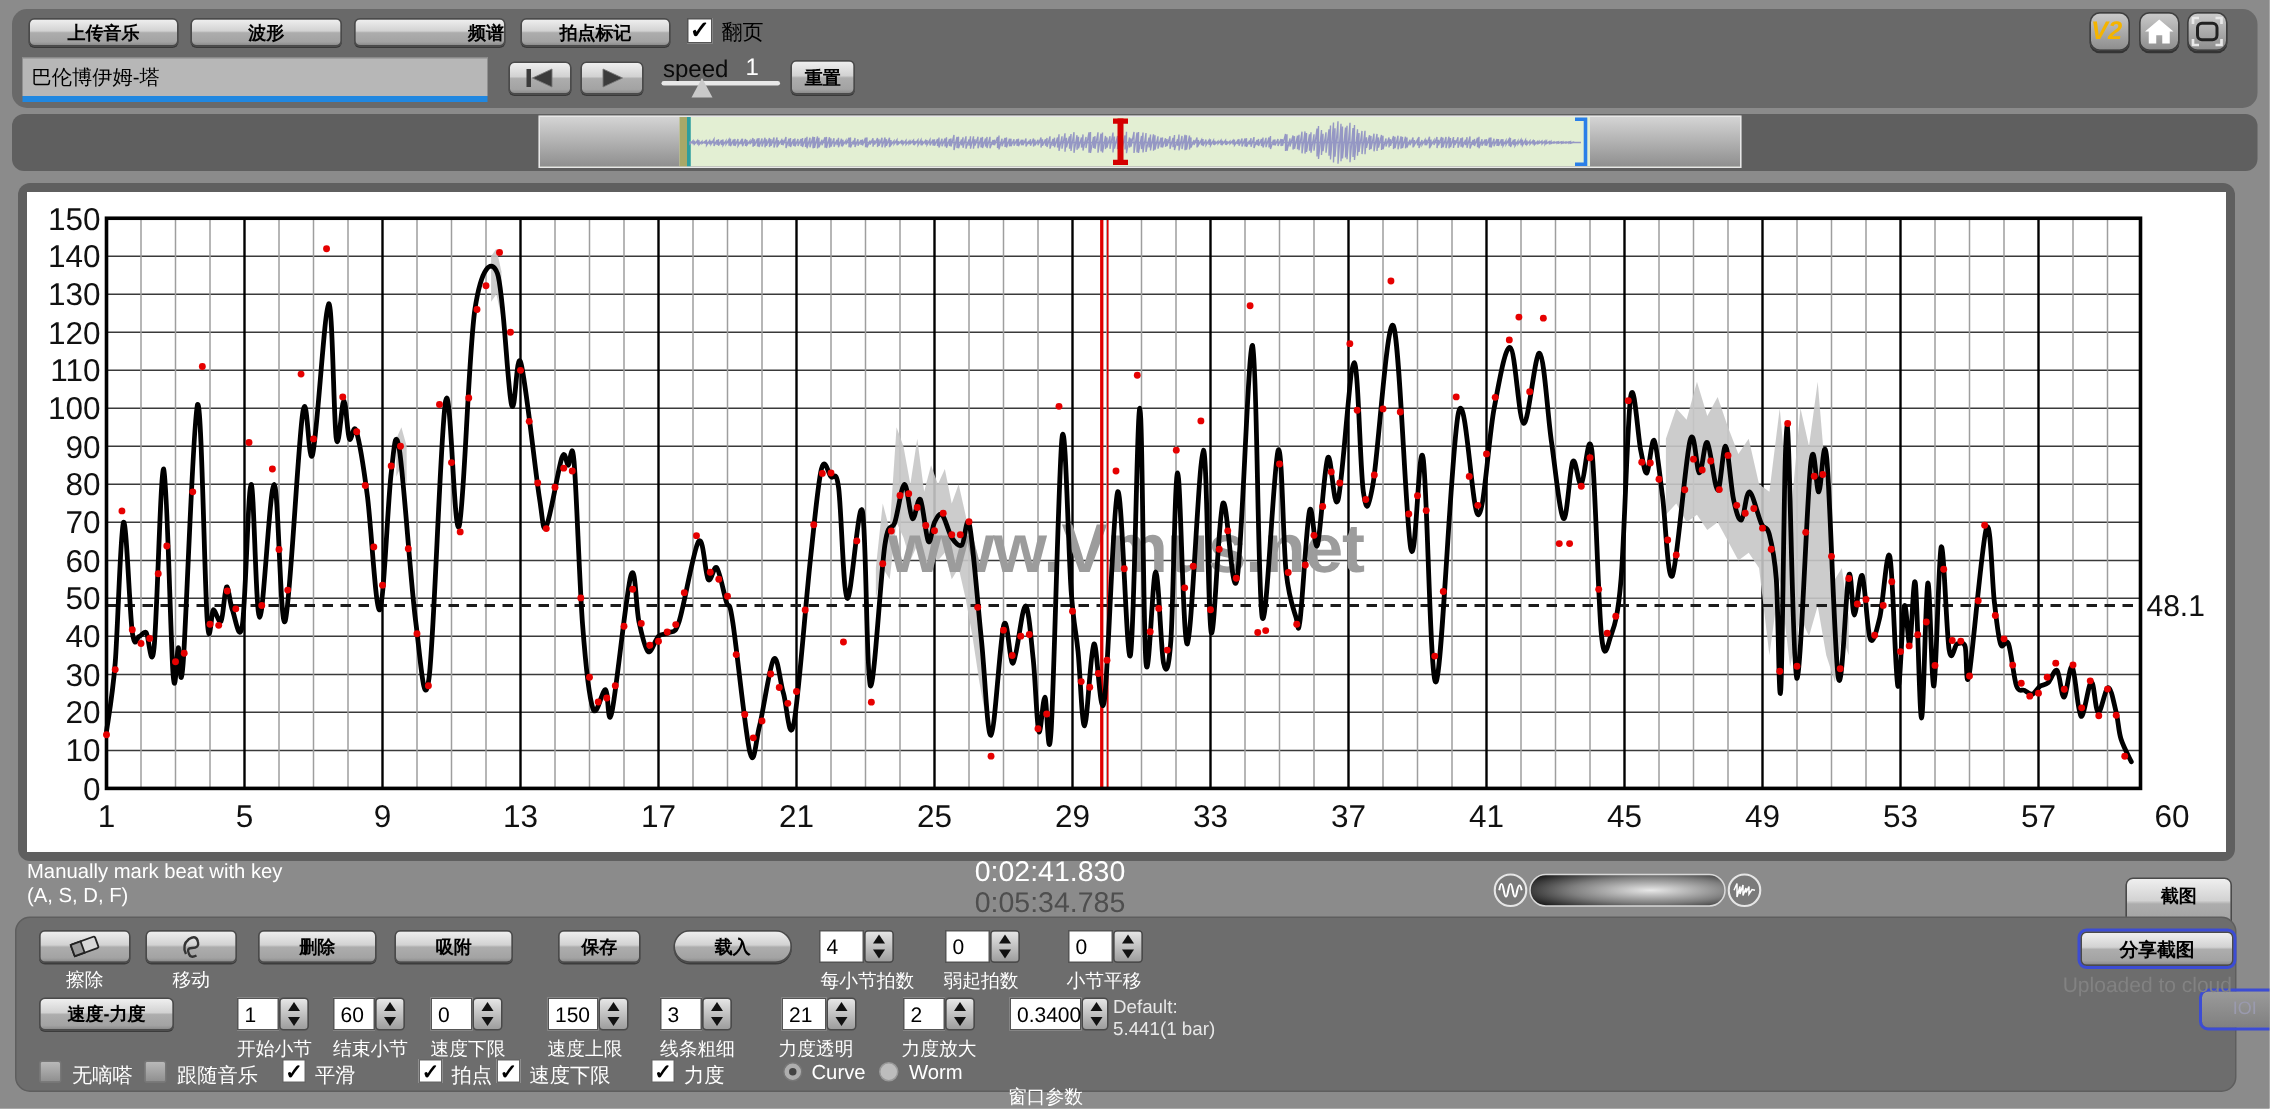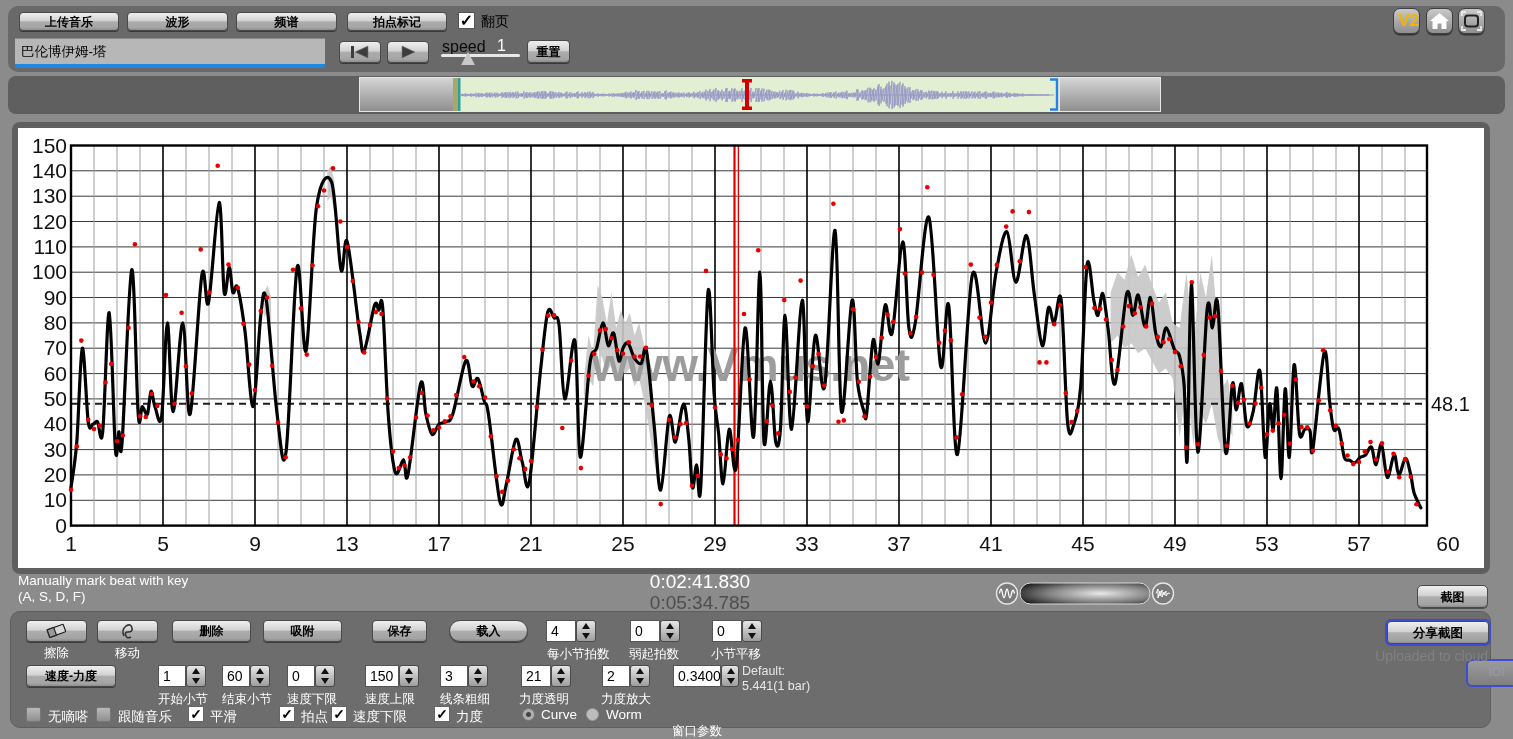--- a/index.html
+++ b/index.html
@@ -22,21 +22,21 @@
 .chk0 { width:15px; height:15px; background:linear-gradient(#b9b9b9,#8f8f8f); border:1px solid #777; border-radius:2px; }
 .lbl { color:#fff; font-size:13.5px; }
 </style></head>
 <body>
 <div id="root">
 
   <div class="abs panel" style="left:8px; top:6px; width:1497px; height:66px;"></div>
 
   <div class="abs btn cjk" style="left:19px;  top:12px; width:100px; height:19px; font-size:12px; line-height:18px;">上传音乐</div>
   <div class="abs btn cjk" style="left:127px; top:12px; width:101px; height:19px; font-size:12px; line-height:18px;">波形</div>
-  <div class="abs btn cjk" style="left:236px; top:12px; width:101px; height:19px; font-size:12px; line-height:18px;">频谱</div>
+  <div class="abs btn cjk" style="left:236px; top:12px; width:101px; height:19px; font-size:12px; line-height:18px;text-align:right;">频谱</div>
   <div class="abs btn cjk" style="left:347px; top:12px; width:100px; height:19px; font-size:12px; line-height:18px;">拍点标记</div>
   <div class="abs" style="left:458px; top:12px; width:17px; height:17px; background:#fff; border:1px solid #555; color:#000; font-size:16px; font-weight:bold; text-align:center; line-height:15px;">✓</div>
   <div class="abs cjk" style="left:481px; top:13px; color:#000; font-size:14px;">翻页</div>
 
   <div class="abs" style="left:15px; top:38px; width:310px; height:26px; background:#b7b7b7; border-top:1px solid #8a8a8a;"></div>
   <div class="abs cjk" style="left:21px; top:43px; color:#000; font-size:13.5px;">巴伦博伊姆-塔</div>
   <div class="abs" style="left:15px; top:64px; width:310px; height:4px; background:#2087e0;"></div>
 
   <div class="abs btn" style="left:339px; top:41px; width:42px; height:22px;"></div>
   <svg class="abs" style="left:339px; top:41px;" width="42" height="22">
@@ -47,21 +47,21 @@
   <svg class="abs" style="left:387px; top:41px;" width="42" height="22">
       <path d="M15,5 L15,17 L28,11 Z" fill="#3c3c3c" stroke="#777" stroke-width="0.6"></path>
     </svg>
 
   <div class="abs" style="left:442px; top:38px; color:#0a0a0a; font-size:16px;">speed</div>
   <div class="abs" style="left:497px; top:37px; color:#fff; font-size:16px;">1</div>
   <div class="abs" style="left:441px; top:54px; width:79px; height:2.5px; background:#e8e8e8; border-radius:2px;"></div>
   <div class="abs" style="left:461px; top:52px; width:0; height:0; border-left:7px solid transparent; border-right:7px solid transparent; border-bottom:13px solid #c9c9c9;"></div>
   <div class="abs btn cjk" style="left:527px; top:40px; width:43px; height:23px; font-size:12px; line-height:22px;">重置</div>
 
-  <div class="abs" style="left:1393px; top:8px; width:27px; height:26px; border-radius:7px; background:linear-gradient(#c9c9c9,#8e8e8e); border:1px solid #3f3f3f; box-shadow:0 1.5px 0 rgba(0,0,0,0.5); color:#f4b400; font-weight:bold; font-size:17px; text-align:right; line-height:24px;">V2</div>
+  <div class="abs" style="left:1393px; top:8px; width:27px; height:26px; border-radius:7px; background:linear-gradient(#c9c9c9,#8e8e8e); border:1px solid #3f3f3f; box-shadow:0 1.5px 0 rgba(0,0,0,0.5); color:#f4b400; font-weight:bold; font-size:17px; text-align:left; line-height:24px;font-style:italic;">V2</div>
   <div class="abs" style="left:1426px; top:8px; width:27px; height:26px; border-radius:7px; background:linear-gradient(#c9c9c9,#8e8e8e); border:1px solid #3f3f3f; box-shadow:0 1.5px 0 rgba(0,0,0,0.5);"></div>
   <svg class="abs" style="left:1426px; top:8px;" width="27" height="26" viewBox="0 0 27 26">
       <path d="M13.5 5 L23 13 L20.5 13 L20.5 21 L15.5 21 L15.5 15.5 L11.5 15.5 L11.5 21 L6.5 21 L6.5 13 L4 13 Z" fill="#fff"></path>
     </svg>
   <div class="abs" style="left:1458px; top:8px; width:27px; height:26px; border-radius:7px; background:linear-gradient(#c9c9c9,#8e8e8e); border:1px solid #3f3f3f; box-shadow:0 1.5px 0 rgba(0,0,0,0.5);"></div>
   <svg class="abs" style="left:1458px; top:8px;" width="27" height="26" viewBox="0 0 27 26">
       <rect x="7" y="7.5" width="13" height="11" rx="3" fill="none" stroke="#222" stroke-width="2"></rect>
       <path d="M4 8 L4 4 L8 4 M19 4 L23 4 L23 8 M23 18 L23 22 L19 22 M8 22 L4 22 L4 18" stroke="#e8e8e8" stroke-width="1.8" fill="none"></path>
     </svg>
 
@@ -443,21 +443,21 @@
     <circle cx="168" cy="12.5" r="10.5" fill="#7a7a7a" stroke="#e6e6e6" stroke-width="1.4"></circle>
     <path d="M161,12.5 L163,8 L163,17 L165,10 L165,15 L167,9 L167,16 L169,11 L169,14 L171,10 L171,15 L173,12 L175,12.5" stroke="#fff" stroke-width="1" fill="none"></path>
     <defs>
         <radialGradient id="pill" cx="0.62" cy="0.5" r="0.75">
           <stop offset="0" stop-color="#e8e8e8"></stop>
           <stop offset="0.55" stop-color="#7e7e7e"></stop>
           <stop offset="1" stop-color="#111"></stop>
         </radialGradient>
       </defs>
   </svg>
-  <div class="abs btn cjk" style="left:1417px; top:585px; width:71px; height:23px; font-size:12px; line-height:22px; border-radius:5px;text-align:center;">截图</div>
+  <div class="abs btn cjk" style="left:1417px; top:585px; width:71px; height:34px; font-size:12px; line-height:22px; border-radius:5px;text-align:center;">截图</div>
 
   <div class="abs" style="left:10px; top:611px; width:1481px; height:117px; border-radius:10px; background:#6d6d6d; border:1px solid #5e5e5e;"></div>
 
   <div class="abs btn" style="left:26px; top:620px; width:61px; height:22px;"></div>
   <svg class="abs" style="left:26px; top:620px;" width="61" height="22" viewBox="0 0 61 22">
       <g transform="rotate(-20 30 11)">
         <rect x="22" y="7" width="17" height="8" rx="1" fill="#d8d8d8" stroke="#222" stroke-width="1.2"></rect>
         <rect x="22" y="7" width="7" height="8" fill="#9a9a9a" stroke="#222" stroke-width="1.2"></rect>
       </g>
     </svg>

